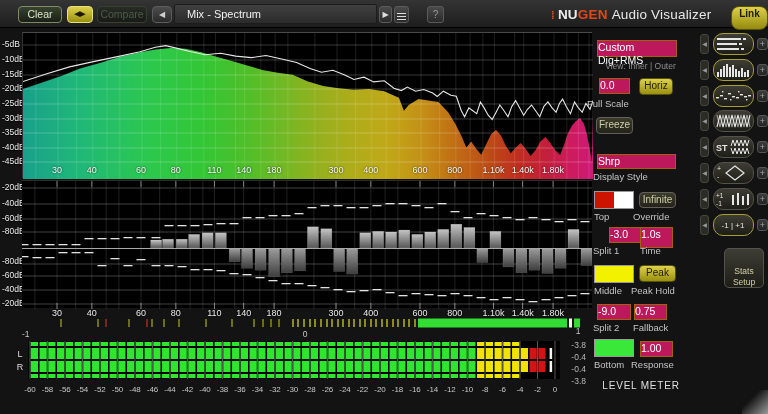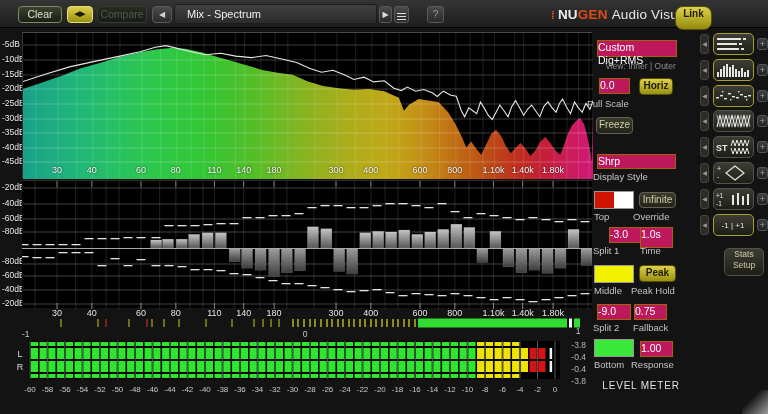--- a/index.html
+++ b/index.html
@@ -25,21 +25,21 @@
   .mini{position:absolute;top:6px;height:17px;border-radius:3px;text-align:center;
     background:linear-gradient(#4a4a4a,#2a2a2a);border:1px solid #5a5a5a;color:#ddd}
   .play{left:379px;width:13px;font-size:8px;line-height:15px}
   .menu{left:394px;width:15px;padding-top:4px}
   .menu i{display:block;width:9px;height:1.5px;background:#ddd;margin:1.5px auto 0}
   .help{left:427px;width:17px;font-size:10px;line-height:15px;color:#9a9a9a}
   .brand{position:absolute;left:551px;top:7px;font-size:13.5px;font-weight:bold;color:#ededed;letter-spacing:.2px}
   .brand .dots{color:#e05020;font-size:11px;font-weight:bold;margin-right:3px}
   .brand .gen{color:#e04818}
   .brand .rest{font-weight:normal;margin-left:4px;color:#e8e8e8}
-  .link-btn{left:675px;width:37px;height:24px;border-radius:8px;
+  .link-btn{left:731px;width:37px;height:24px;border-radius:8px;
     background:linear-gradient(#ded04a,#948a0e);border:1px solid #57530a;
     color:#1f1d00;font-weight:bold;font-size:10px;line-height:14px}
   
   .panel{position:absolute;background:#000}
   .spectrum{left:22px;top:32px;width:570px;height:146px;border-top:1px solid #4a4a4a;border-left:1px solid #333}
   .middle{left:22px;top:180px;width:570px;height:128px;border-top:1px solid #2c2c2c}
   svg{display:block}
   .axis-col span{position:absolute;left:2px;font-size:8.5px;color:#ededed;
     text-shadow:0 1px 1px #000;white-space:nowrap}
   .freq-row span{position:absolute;transform:translateX(-50%);font-size:9px;color:#f7f7f7;
@@ -50,40 +50,40 @@
   .corr{position:absolute;left:0;top:318px;width:768px;height:22px}
   .meter{position:absolute;left:0;top:341px;width:768px;height:73px}
   
   .rpanel{position:absolute;left:593px;top:28px;width:107px;height:386px}
   .rpanel .abs{position:absolute}
   .vbox{background:#be185d;border:1px solid #a16207;color:#fff;font-size:10.5px;
     line-height:13px}
   .rlabel{color:#c4c4c4;font-size:9.5px;white-space:nowrap}
   .dimlabel{color:#8f8f8f;font-size:8.5px;text-align:center;white-space:nowrap}
   .ybtn{background:linear-gradient(#ded04a,#9a9010);border:1px solid #57530a;border-radius:4px;
-    color:#1f1d00;font-weight:bold;font-size:10px;text-align:center;line-height:14px}
+    color:#1f1d00;font-weight:normal;font-size:10px;text-align:center;line-height:14px}
   .dbtn{background:linear-gradient(#45453299,#23231a);background-color:#2e2e22;
     border:1px solid #61615a;border-radius:4px;color:#cfcfa8;font-size:10px;text-align:center;line-height:14px}
   .swatch{border:1px solid #999;display:flex}
   .swatch i{display:block;height:100%}
   .lvl-title{color:#e0e0e0;font-size:10px;letter-spacing:.8px;text-align:center}
   
   .tstrip{position:absolute;left:700px;top:28px;width:68px;height:386px}
   .trow{position:absolute;left:0;width:68px;height:22px}
   .ttab{position:absolute;left:0;top:1px;width:9px;height:20px;background:#2c2c26;
     border:1px solid #46463e;border-radius:3px;color:#999;font-size:6px;text-align:center;line-height:18px}
-  .tmain{position:absolute;left:13px;top:0;width:41px;height:22px;border-radius:5px;
+  .tmain{position:absolute;left:13px;top:0;width:41px;height:22px;border-radius:10px;
     background:linear-gradient(#3d3d35,#1e1e18);border:1px solid #53534a}
   .tmain.active{border:1px solid #a89f2e}
   .tplus{position:absolute;left:57px;top:5px;width:11px;height:12px;border-radius:3px;
     background:linear-gradient(#3c3c3c,#242424);border:1px solid #555;
     color:#a5a5a5;font-size:9px;text-align:center;line-height:10px}
-  .stats-btn{position:absolute;left:724px;top:248px;width:40px;height:28px;border-radius:5px;
+  .stats-btn{position:absolute;left:724px;top:248px;width:40px;height:40px;border-radius:5px;
     background:linear-gradient(#3d3d35,#1e1e18);border:1px solid #53534a;
-    color:#cfcfa8;font-size:8.5px;text-align:center;line-height:11px;padding-top:0}
+    color:#cfcfa8;font-size:8.5px;text-align:center;line-height:11px;padding-top:17px}
   .corner{position:absolute;right:0;bottom:0;width:26px;height:24px;
     background:linear-gradient(315deg,#9a9a9a,rgba(0,0,0,0) 65%)}
 </style>
 </head>
 <body>
 
 <div class="app">
 
   <div class="topbar">
     <div class="btn clear-btn">Clear</div>

